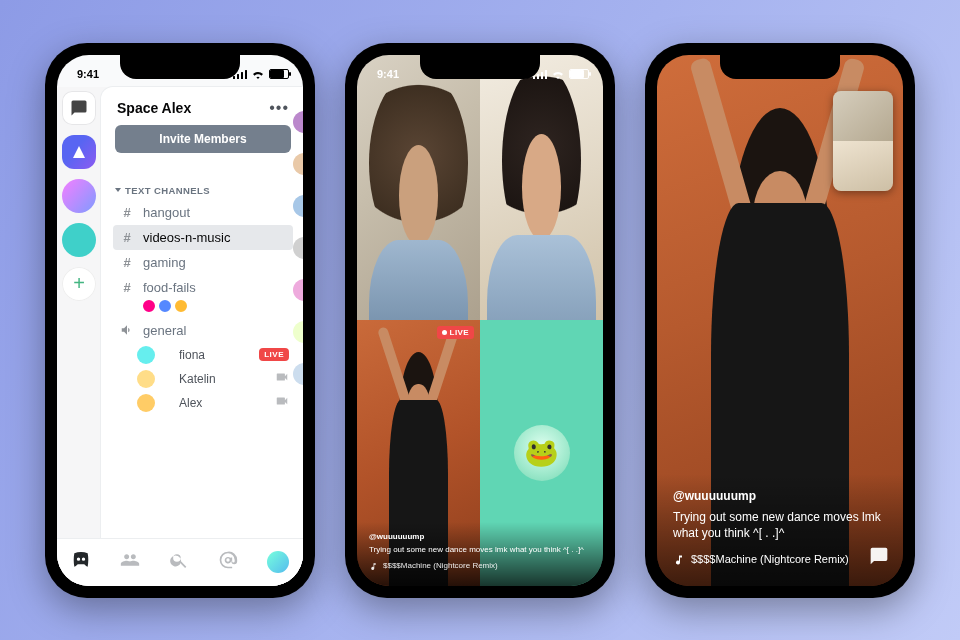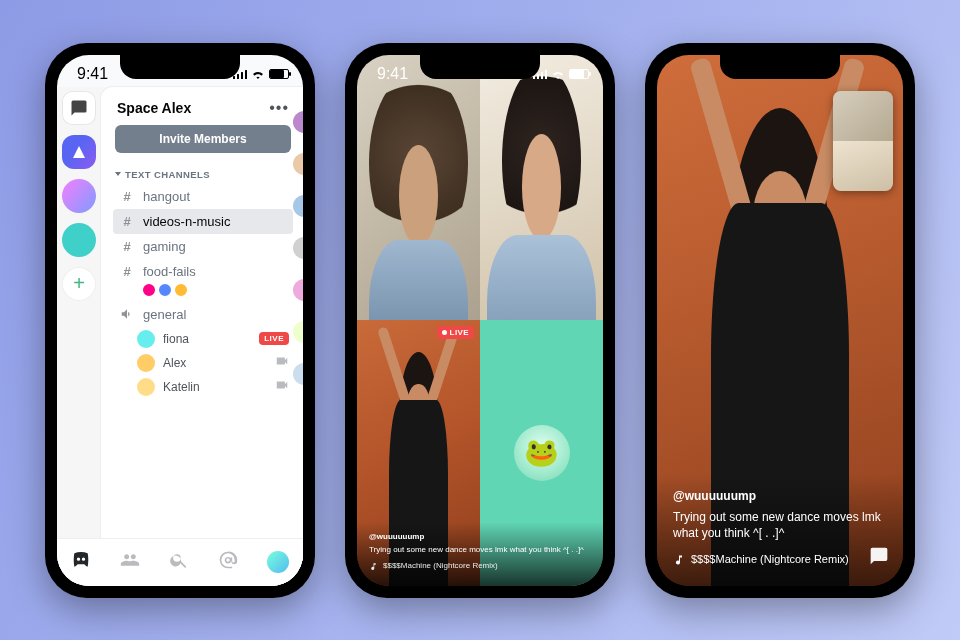--- a/index.html
+++ b/index.html
@@ -42,21 +42,21 @@
   }
   .notch {
     position:absolute; top:0; left:50%; transform:translateX(-50%);
     width:120px; height:24px; background:#000;
     border-bottom-left-radius:16px; border-bottom-right-radius:16px; z-index:20;
   }
 
   
   .statusbar {
     height:32px; display:flex; align-items:center; justify-content:space-between;
-    padding:6px 14px 0 20px; font-size:16px; font-weight:400; color:#000;
+    padding:6px 14px 0 20px; font-size:11px; font-weight:700; color:#000;
   }
   .statusbar.light { color:#fff; }
   .sb-right { display:flex; align-items:center; gap:4px; }
 
   
   .signal { display:inline-flex; align-items:flex-end; gap:1.5px; height:10px;}
   .signal i { width:2.5px; background:currentColor; border-radius:.5px;}
   .signal i:nth-child(1){height:3px}.signal i:nth-child(2){height:5px}
   .signal i:nth-child(3){height:7px}.signal i:nth-child(4){height:9px}
   .batt { width:20px; height:10px; border:1px solid currentColor; border-radius:2px; position:relative; }
@@ -83,34 +83,34 @@
     flex:1; background:#fff; border-radius:12px 0 0 0; padding:10px 10px 0 12px; display:flex; flex-direction:column; min-width:0;
     box-shadow:0 0 0 1px #eceef0;
   }
   .panel-head { display:flex; align-items:center; justify-content:space-between; padding:2px 4px 8px;}
   .server-name { font-weight:700; font-size:14px; color:#060607;}
   .more-ic { color:#4f545c; font-size:16px; letter-spacing:1px;}
   .invite-btn {
      background:#747f8d; color:#fff; text-align:center; font-size:12px; font-weight:600;
      padding:7px; border-radius:6px; margin:0 2px 10px;
   }
-  .cat { font-size:9.5px; font-weight:700; letter-spacing:.4px; color:#6a7480; padding:6px 2px 4px; display:flex; align-items:center; gap:4px;}
+  .cat { font-size:9.5px; font-weight:700; letter-spacing:.4px; color:#6a7480; padding:6px 2px 4px; display:flex; align-items:center; gap:4px;margin-top:16px;}
   .cat::before{content:"";width:0;height:0;border-left:3px solid transparent;border-right:3px solid transparent;border-top:4px solid #6a7480;}
   .chan {
      display:flex; align-items:center; gap:8px; padding:5px 6px; border-radius:4px;
      font-size:13px; color:#6a7480;
   }
   .chan.selected { background:#e6e8eb; color:#060607; font-weight:500;}
   .hash { width:16px; text-align:center; font-weight:600; color:#8e9297;}
   .spk { width:16px; display:flex; align-items:center; justify-content:center;}
   .spk svg{width:14px;height:14px;fill:#8e9297;}
   .vmembers { display:flex; gap:-4px; padding-left:28px; margin-top:-2px; margin-bottom:4px;}
   .vmembers .av { width:16px;height:16px;border-radius:50%; border:2px solid #fff;}
   .member-row {
-    display:flex; align-items:center; gap:8px; padding:3px 4px 3px 24px; font-size:12px; color:#4f545c;text-align:center;
+    display:flex; align-items:center; gap:24px; padding:3px 4px 3px 24px; font-size:12px; color:#4f545c;text-align:center;
   }
   .member-row .av { width:18px;height:18px;border-radius:50%; display:flex;align-items:center;justify-content:center; font-size:10px;}
   .live-badge {
     margin-left:auto; background:var(--live); color:#fff; font-size:8px; font-weight:700;
     padding:2px 5px; border-radius:4px; letter-spacing:.5px;
   }
   .cam-ic { margin-left:auto; color:#b9bbbe;}
   .cam-ic svg{width:14px;height:14px;fill:currentColor;}
   .right-avs {
     position:absolute; right:0; top:56px; width:16px; display:flex; flex-direction:column; gap:20px; align-items:center;
@@ -302,29 +302,29 @@
               </svg>
             </span>
           <span>general</span>
         </div>
         <div class="member-row">
           <span class="av" style="background:#6ee"></span>
           <span>fiona</span>
           <span class="live-badge">LIVE</span>
         </div>
         <div class="member-row">
-          <span class="av" style="background:#fc6"></span>
-          <span>Alex</span>
+          <span class="av" style="background:#fd8"></span>
+          <span>Katelin</span>
           <span class="cam-ic"><svg viewBox="0 0 24 24">
                 <path d="M17 10.5V7a1 1 0 00-1-1H4a1 1 0 00-1 1v10a1 1 0 001 1h12a1 1 0 001-1v-3.5l4 4v-11l-4 4z"></path>
               </svg></span>
         </div>
         <div class="member-row">
-          <span class="av" style="background:#fd8"></span>
-          <span>Katelin</span>
+          <span class="av" style="background:#fc6"></span>
+          <span>Alex</span>
           <span class="cam-ic"><svg viewBox="0 0 24 24">
                 <path d="M17 10.5V7a1 1 0 00-1-1H4a1 1 0 00-1 1v10a1 1 0 001 1h12a1 1 0 001-1v-3.5l4 4v-11l-4 4z"></path>
               </svg></span>
         </div>
       </div>
 
       <div class="right-avs">
         <span class="pill" style="background:#b8c"></span>
         <span class="pill" style="background:#e9c9a8"></span>
         <span class="pill" style="background:#a7c7e7"></span>

